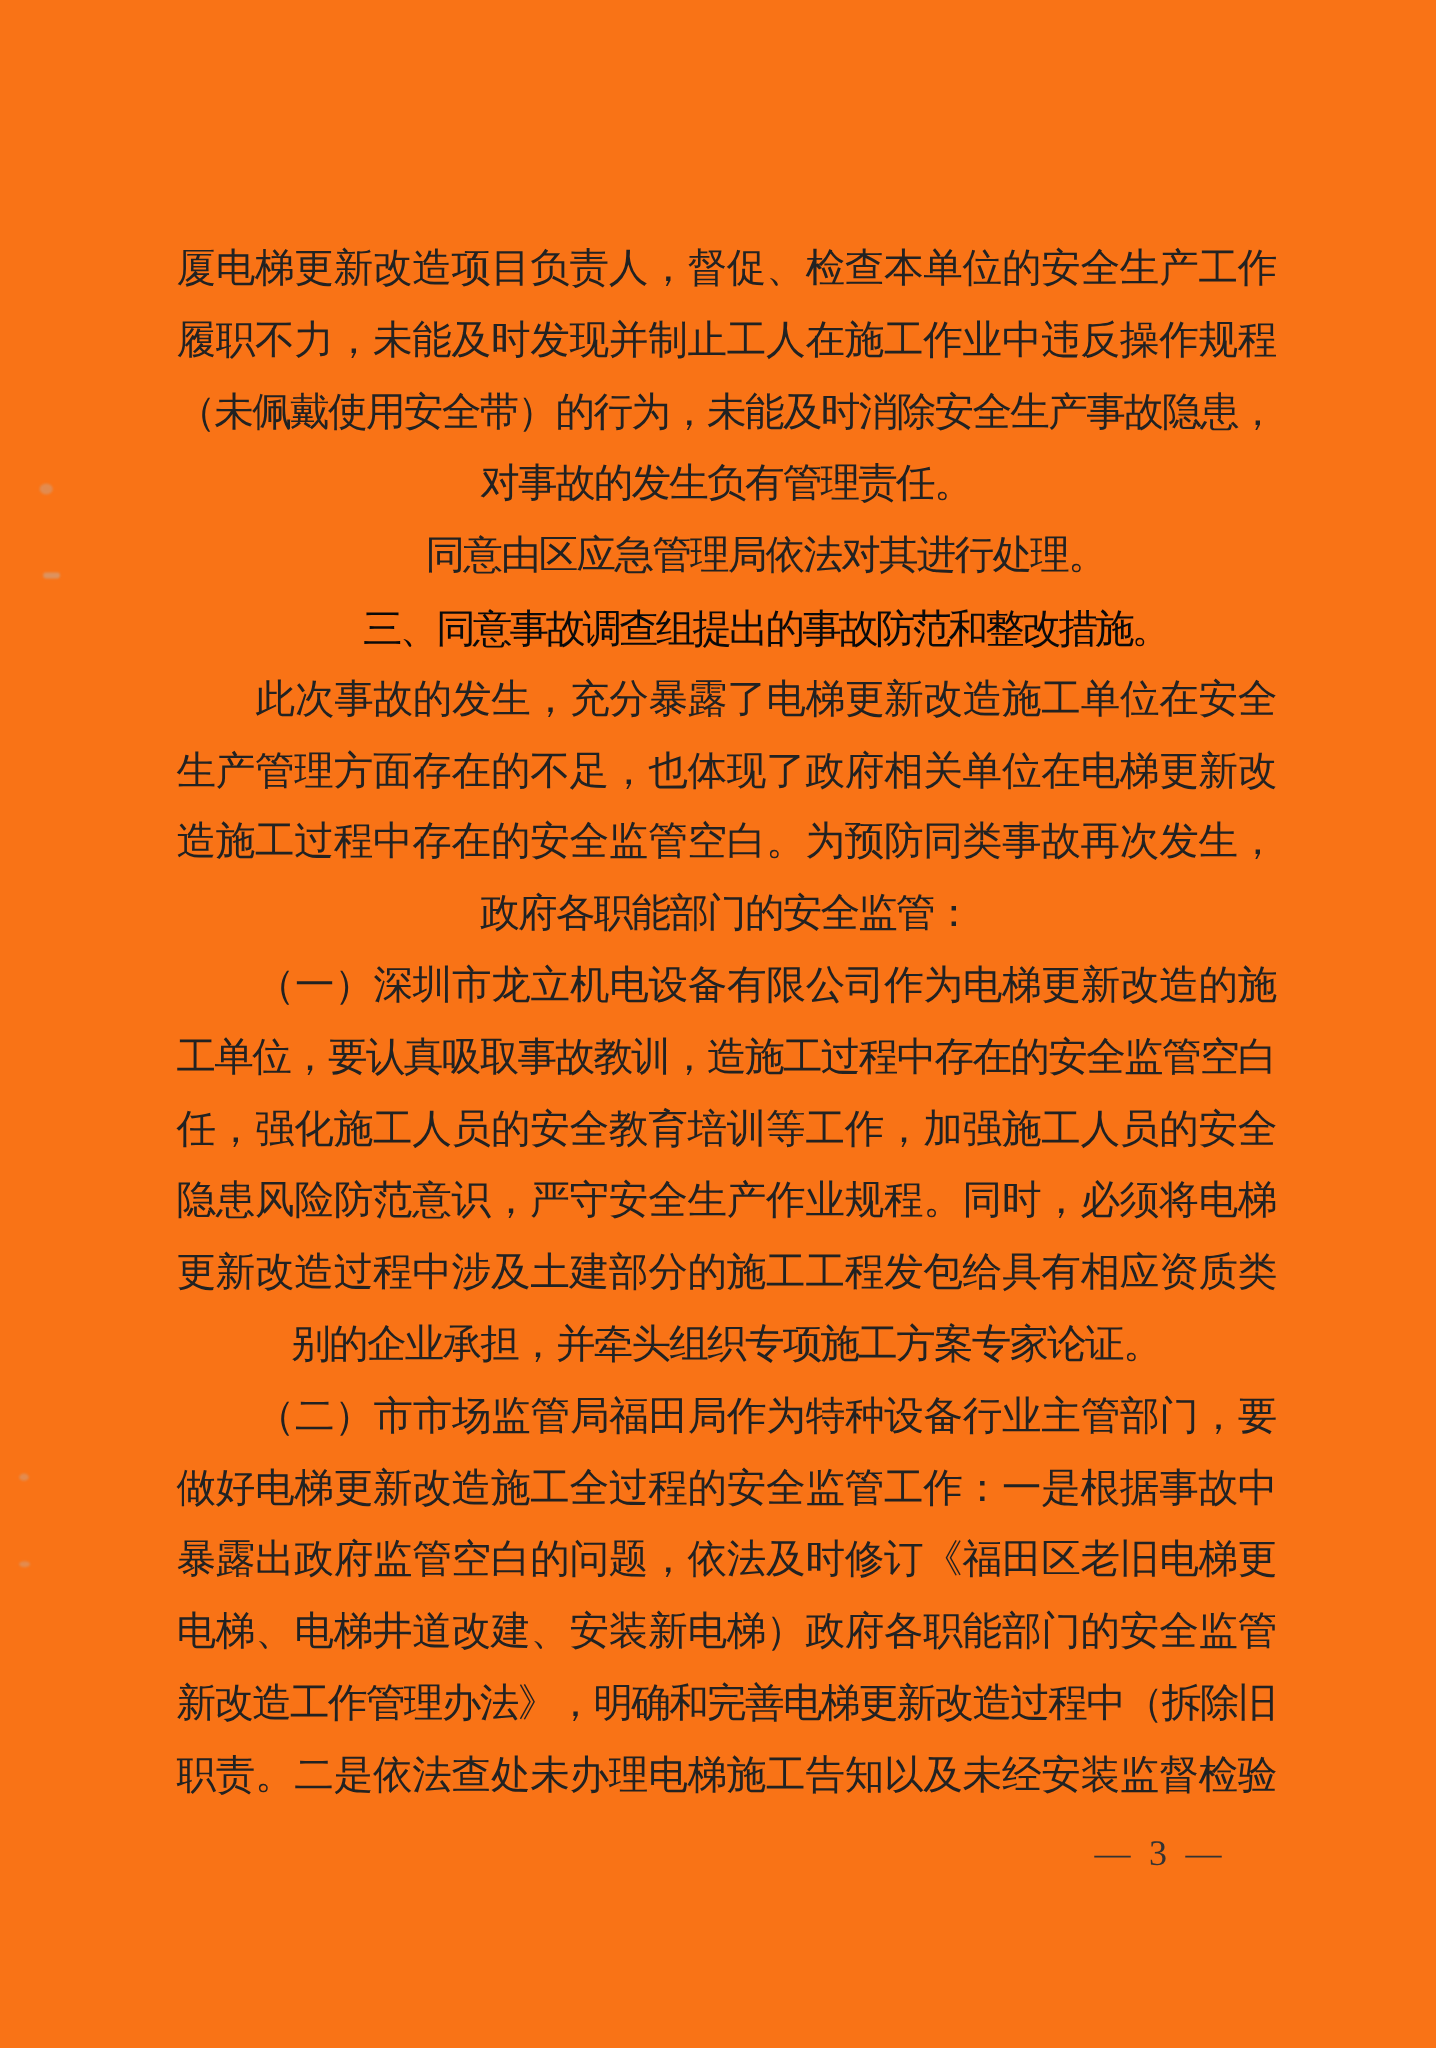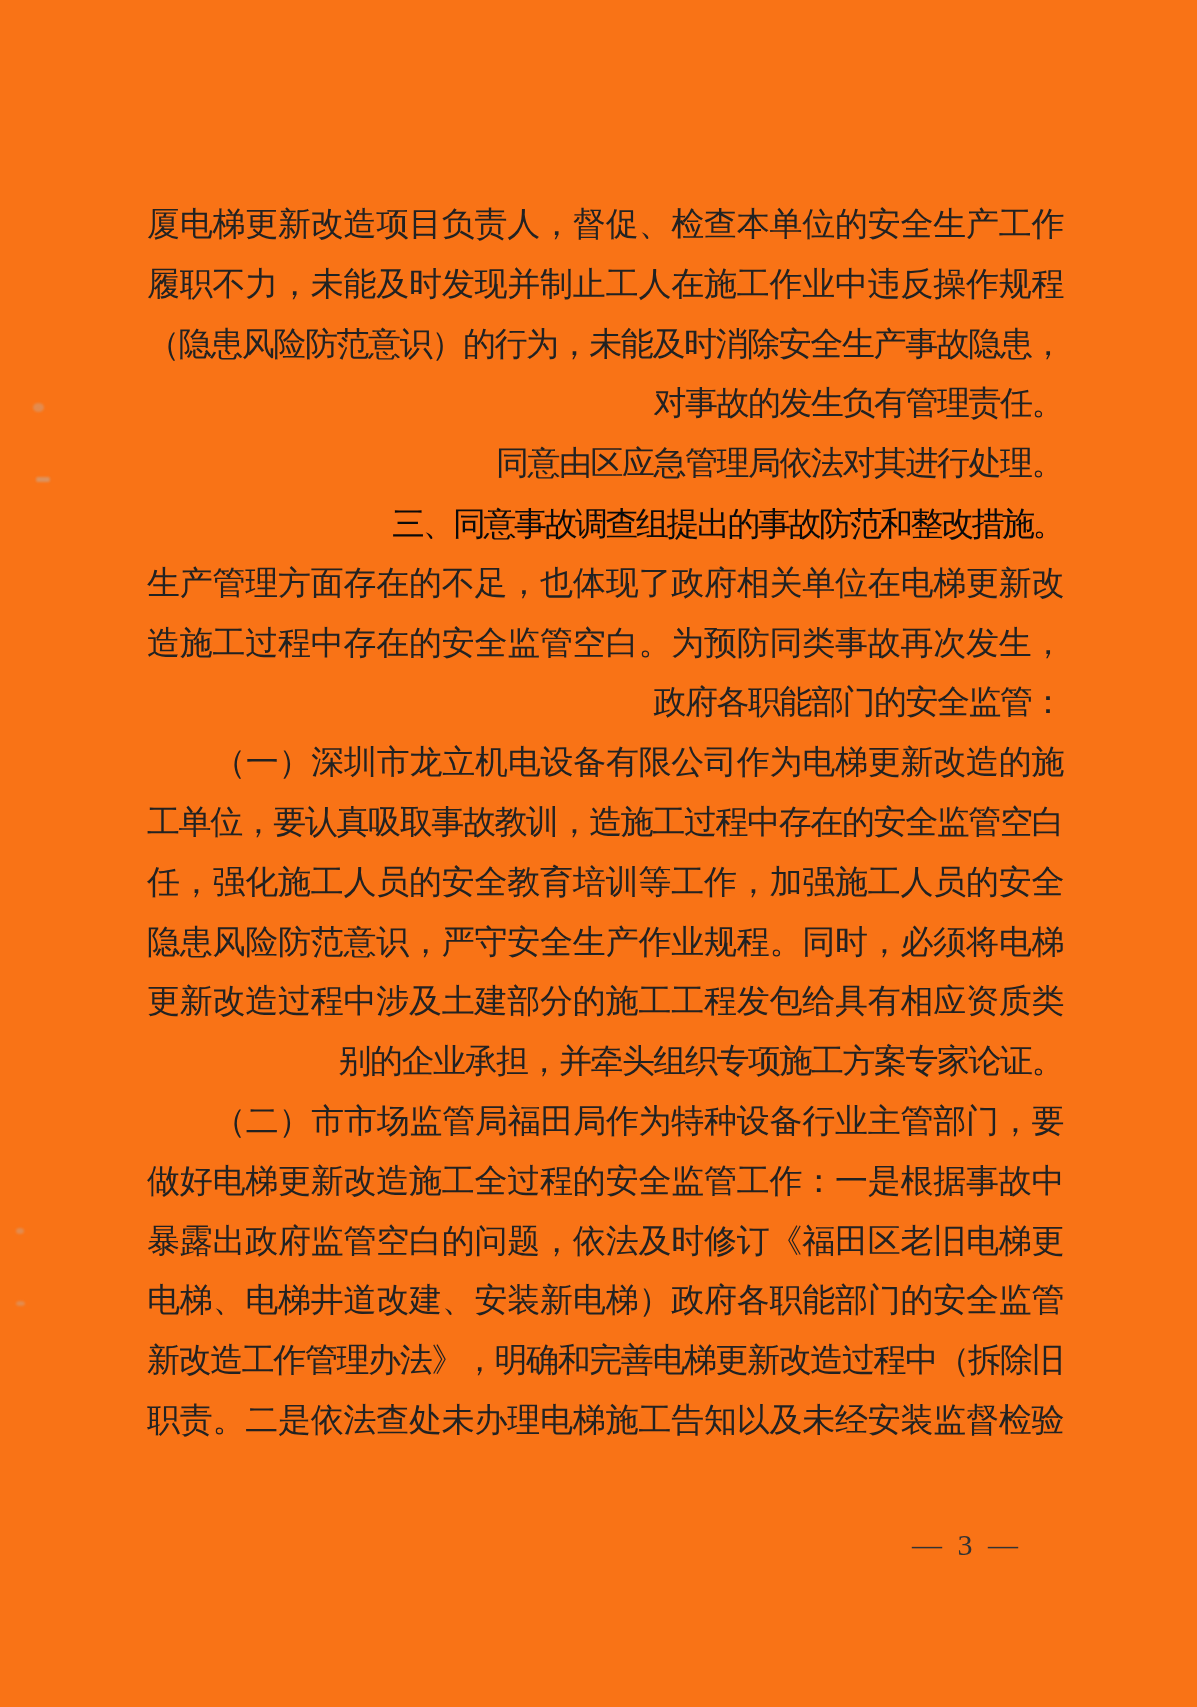--- a/index.html
+++ b/index.html
@@ -23,21 +23,21 @@
     top: 195px;
     width: 916px;
   }
   .ln {
     height: 59.8px;
     line-height: 59.8px;
     font-size: 33px;
     letter-spacing: -1.5px;
     color: #222222;
     white-space: nowrap;
-    text-align: right;
+    text-align: center;
   }
   .j {
     text-align: justify;
     text-align-last: justify;
     text-justify: inter-character;
   }
   .ind {
     padding-left: 66px;
   }
   .ind.j {
@@ -71,24 +71,25 @@
   .a4 { left: 16px;  top: 1301px; width: 9px;  height: 5px; }
 </style>
 </head>
 <body>
 
 <div class="page">
 
   <div class="content">
     <div class="ln j">厦电梯更新改造项目负责人，督促、检查本单位的安全生产工作</div>
     <div class="ln j">履职不力，未能及时发现并制止工人在施工作业中违反操作规程</div>
-    <div class="ln j">（隐患风险防范意识）的行为，未能及时消除安全生产事故隐患，</div>
+    <div class="ln j">（未佩戴使用安全带）的行为，未能及时消除安全生产事故隐患，</div>
     <div class="ln">对事故的发生负有管理责任。</div>
     <div class="ln ind">同意由区应急管理局依法对其进行处理。</div>
     <div class="ln hd ind">三、同意事故调查组提出的事故防范和整改措施。</div>
+    <div class="ln j ind">此次事故的发生，充分暴露了电梯更新改造施工单位在安全</div>
     <div class="ln j">生产管理方面存在的不足，也体现了政府相关单位在电梯更新改</div>
     <div class="ln j">造施工过程中存在的安全监管空白。为预防同类事故再次发生，</div>
     <div class="ln">政府各职能部门的安全监管：</div>
     <div class="ln j ind">（一）深圳市龙立机电设备有限公司作为电梯更新改造的施</div>
     <div class="ln j">工单位，要认真吸取事故教训，造施工过程中存在的安全监管空白</div>
     <div class="ln j">任，强化施工人员的安全教育培训等工作，加强施工人员的安全</div>
     <div class="ln j">隐患风险防范意识，严守安全生产作业规程。同时，必须将电梯</div>
     <div class="ln j">更新改造过程中涉及土建部分的施工工程发包给具有相应资质类</div>
     <div class="ln">别的企业承担，并牵头组织专项施工方案专家论证。</div>
     <div class="ln j ind">（二）市市场监管局福田局作为特种设备行业主管部门，要</div>

